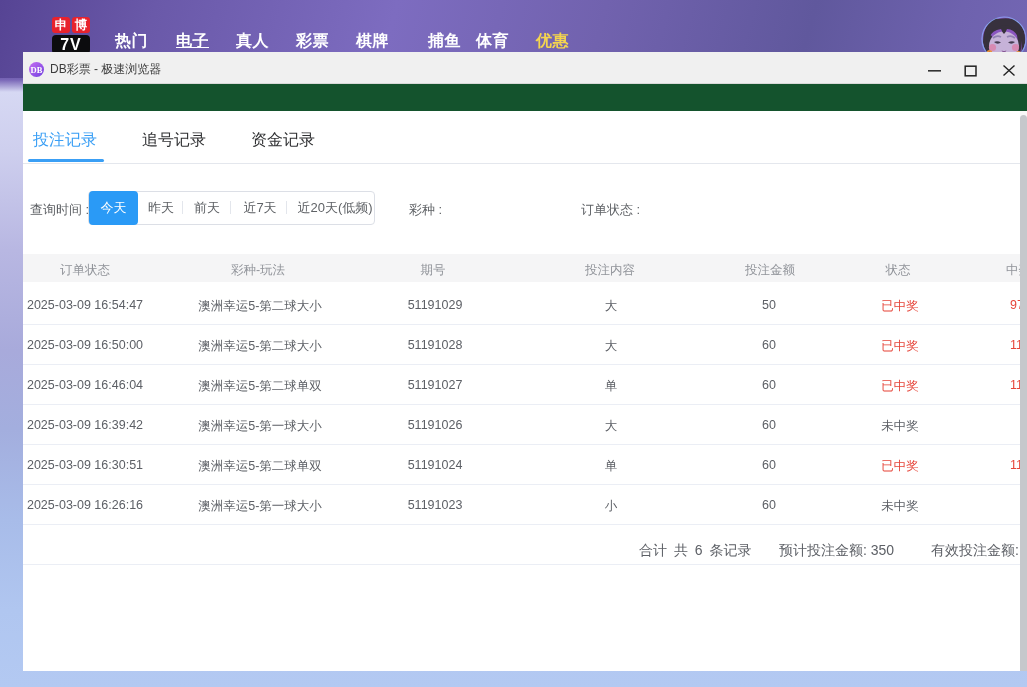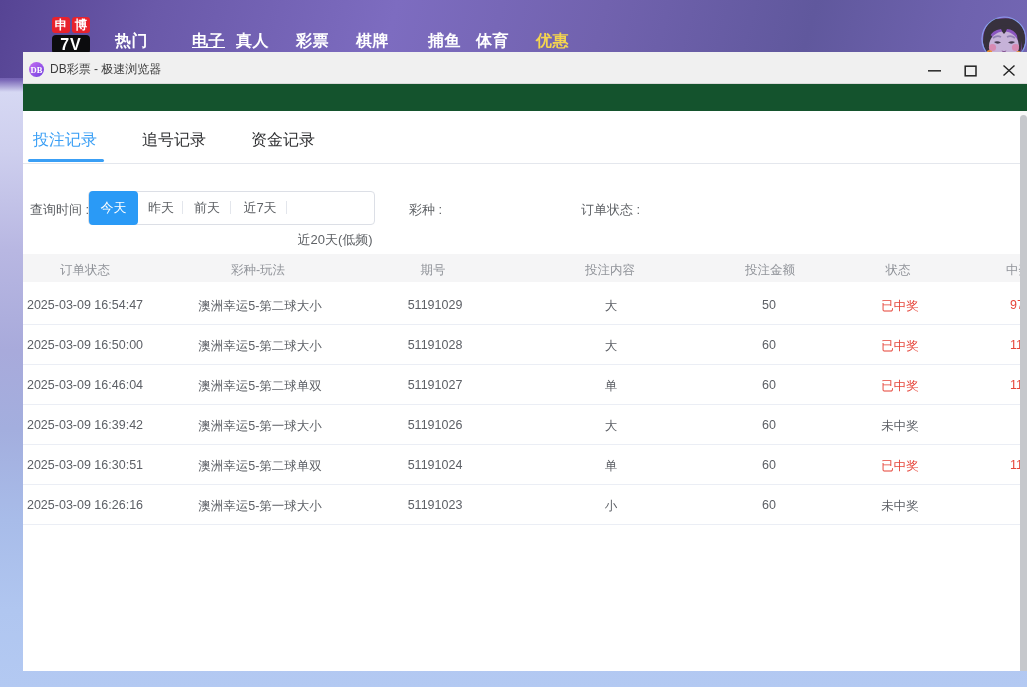--- a/index.html
+++ b/index.html
@@ -66,21 +66,21 @@
 </style>
 </head>
 <body>
 
 <div id="nav">
   <div class="chip" style="left:52px; top:17px;">申</div>
   <div class="chip" style="left:72px; top:17px;">博</div>
   <div id="tile7v">7V</div>
   <div id="logocom">.com</div>
   <div class="navitem" style="left:115px;">热门</div>
-  <div class="navitem" style="left:192px;text-decoration:underline;">电子</div>
+  <div class="navitem" style="left:176px;text-decoration:underline;">电子</div>
   <div class="navitem" style="left:236px;">真人</div>
   <div class="navitem" style="left:296px;">彩票</div>
   <div class="navitem" style="left:356px;">棋牌</div>
   <div class="navitem" style="left:416px;margin-left:12px;">捕鱼</div>
   <div class="navitem" style="left:476px;">体育</div>
   <div class="navitem" style="left:536px; color:#f4d44f;">优惠</div>
   <svg class="abs" style="left:981px; top:16px;" width="46" height="46" viewBox="0 0 46 46">
     <defs>
         <clipPath id="avc">
           <circle cx="23" cy="23" r="22.5"></circle>
@@ -140,21 +140,21 @@
     <div class="tab" style="left:228px;">资金记录</div>
     <div id="tabunder"></div>
     <div id="tabline"></div>
 
     <div class="lab" style="left:7px; top:90px;">查询时间 :</div>
     <div id="btngroup"></div>
     <div id="todaybtn" style="left:66px; top:80px;">今天</div>
     <div class="gitem" style="left:114px; top:81px; width:48px;">昨天</div>
     <div class="gitem" style="left:160px; top:81px; width:48px;">前天</div>
     <div class="gitem" style="left:212px; top:81px; width:50px;">近7天</div>
-    <div class="gitem" style="left:272px; top:81px; width:80px;margin-top:32px;">近20天(低频)</div>
+    <div class="gitem" style="left:272px; top:81px; width:80px;">近20天(低频)</div>
     <div class="gdiv" style="left:159px; top:90px;"></div>
     <div class="gdiv" style="left:207px; top:90px;"></div>
     <div class="gdiv" style="left:263px; top:90px;"></div>
 
     <div class="lab" style="left:386px; top:90px;">彩种 :</div>
     <div class="lab" style="left:558px; top:90px;">订单状态 :</div>
 
     <div id="thead">
       <div class="th" style="left:62px;">订单状态</div>
       <div class="th" style="left:235px;">彩种-玩法</div>
@@ -211,17 +211,22 @@
     </div>
     <div class="row" style="top:374px;">
       <div class="td" style="left:62px;">2025-03-09 16:26:16</div>
       <div class="td" style="left:237px;">澳洲幸运5-第一球大小</div>
       <div class="td" style="left:412px;">51191023</div>
       <div class="td" style="left:588px;">小</div>
       <div class="td" style="left:746px;">60</div>
       <div class="td" style="left:877px;">未中奖</div>
     </div>
 
+    <div id="tfoot">
+      <div class="ft" style="left:616px; word-spacing:3px;">合计 共 6 条记录</div>
+      <div class="ft" style="left:756px;">预计投注金额: 350</div>
+      <div class="ft" style="left:908px;">有效投注金额:</div>
+    </div>
   </div>
 
   <div id="sbtrack"></div>
   <div id="sbthumb"></div>
 </div>
 
 </body></html>

